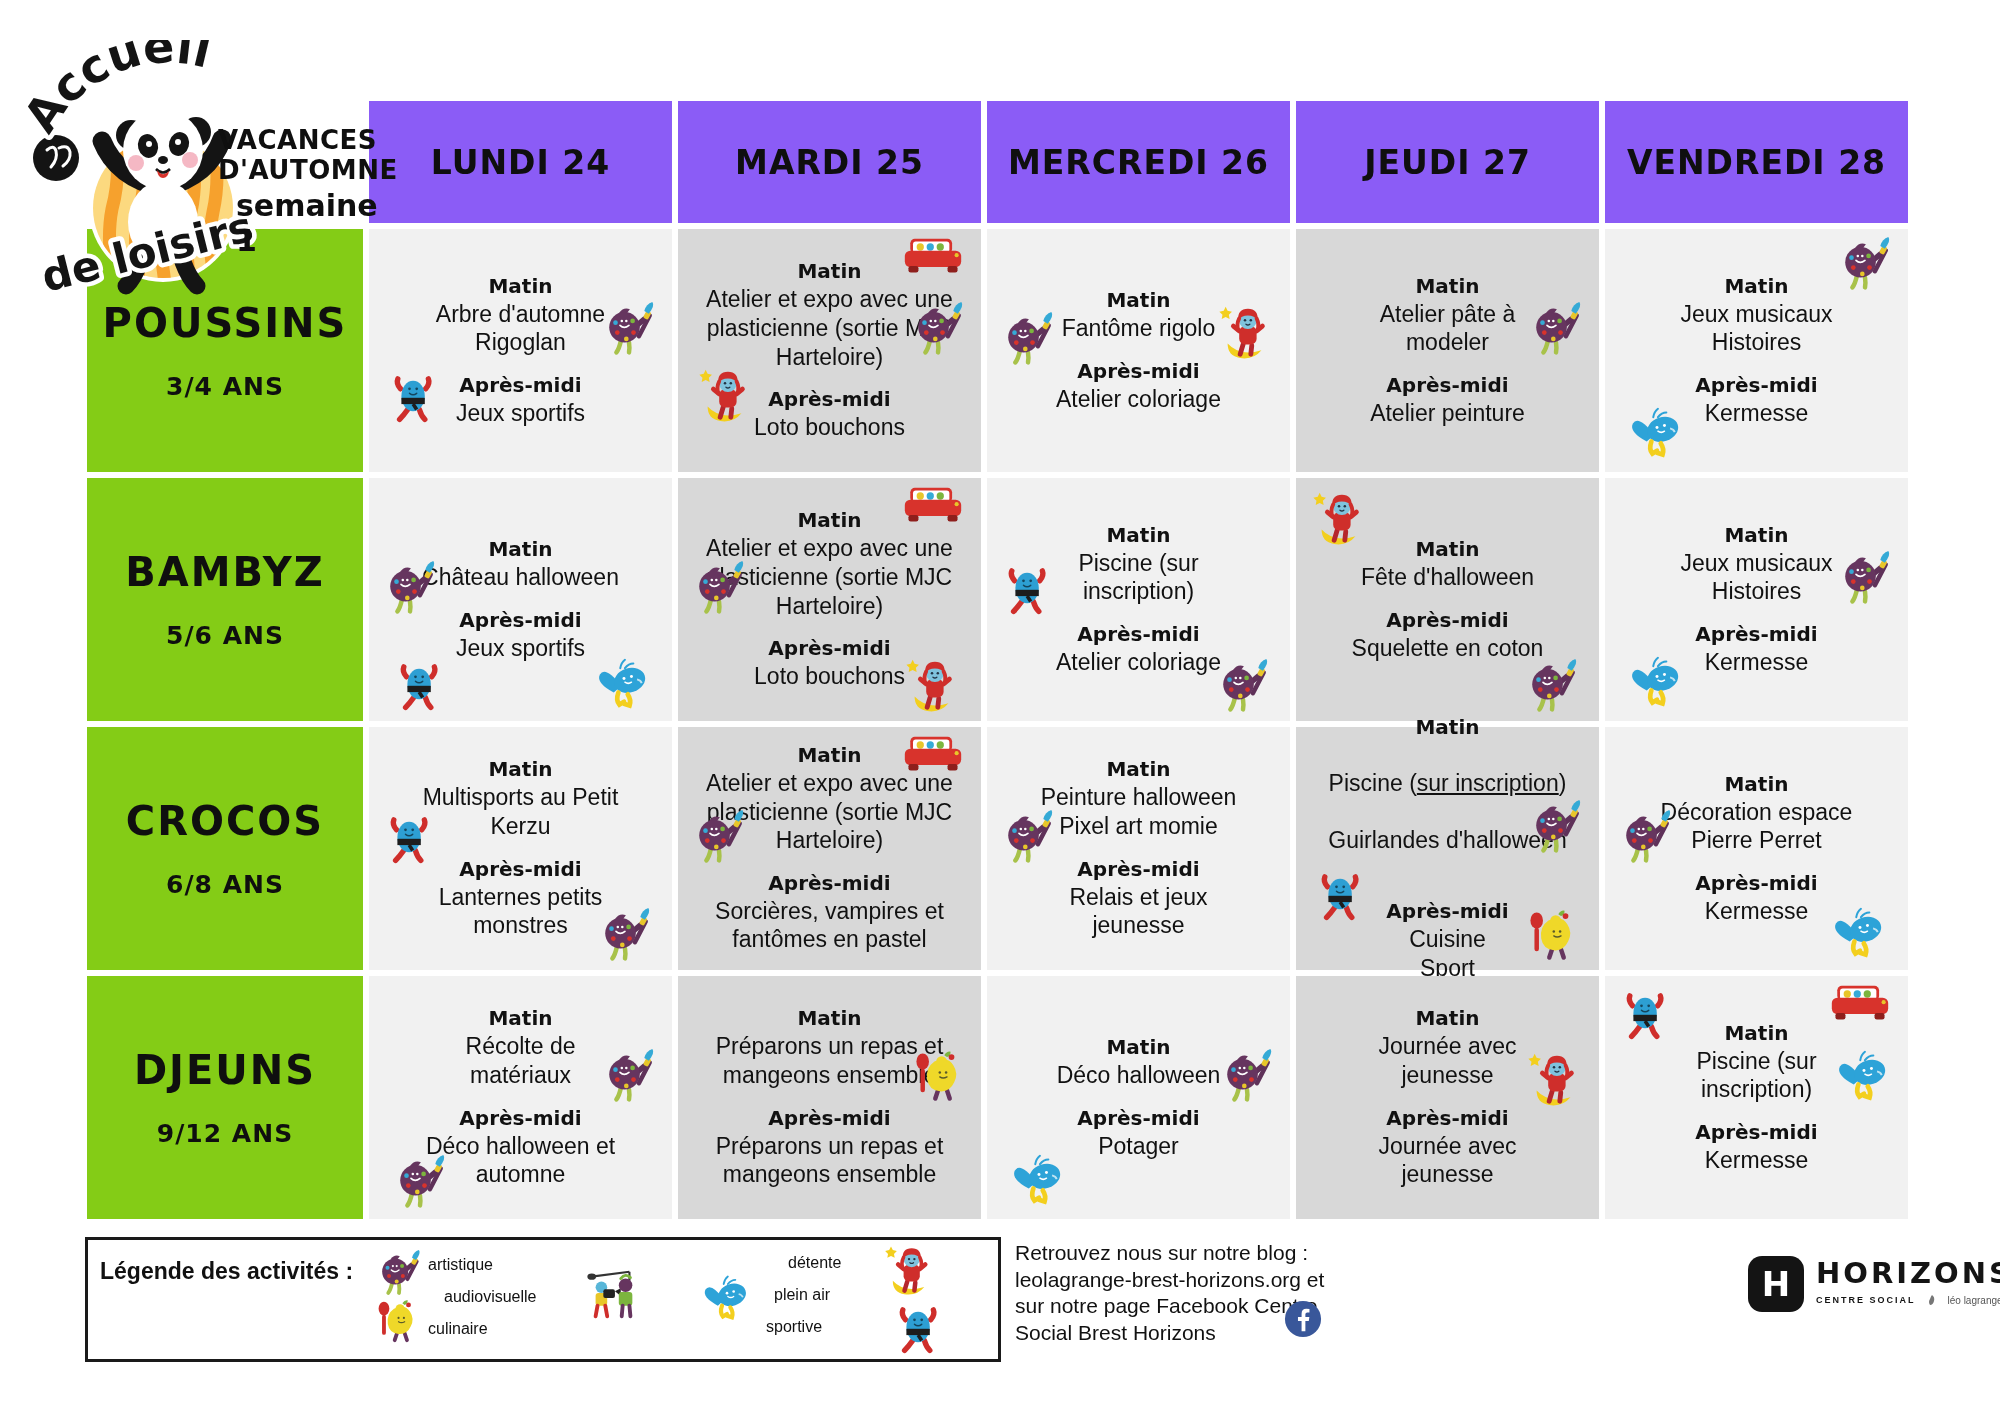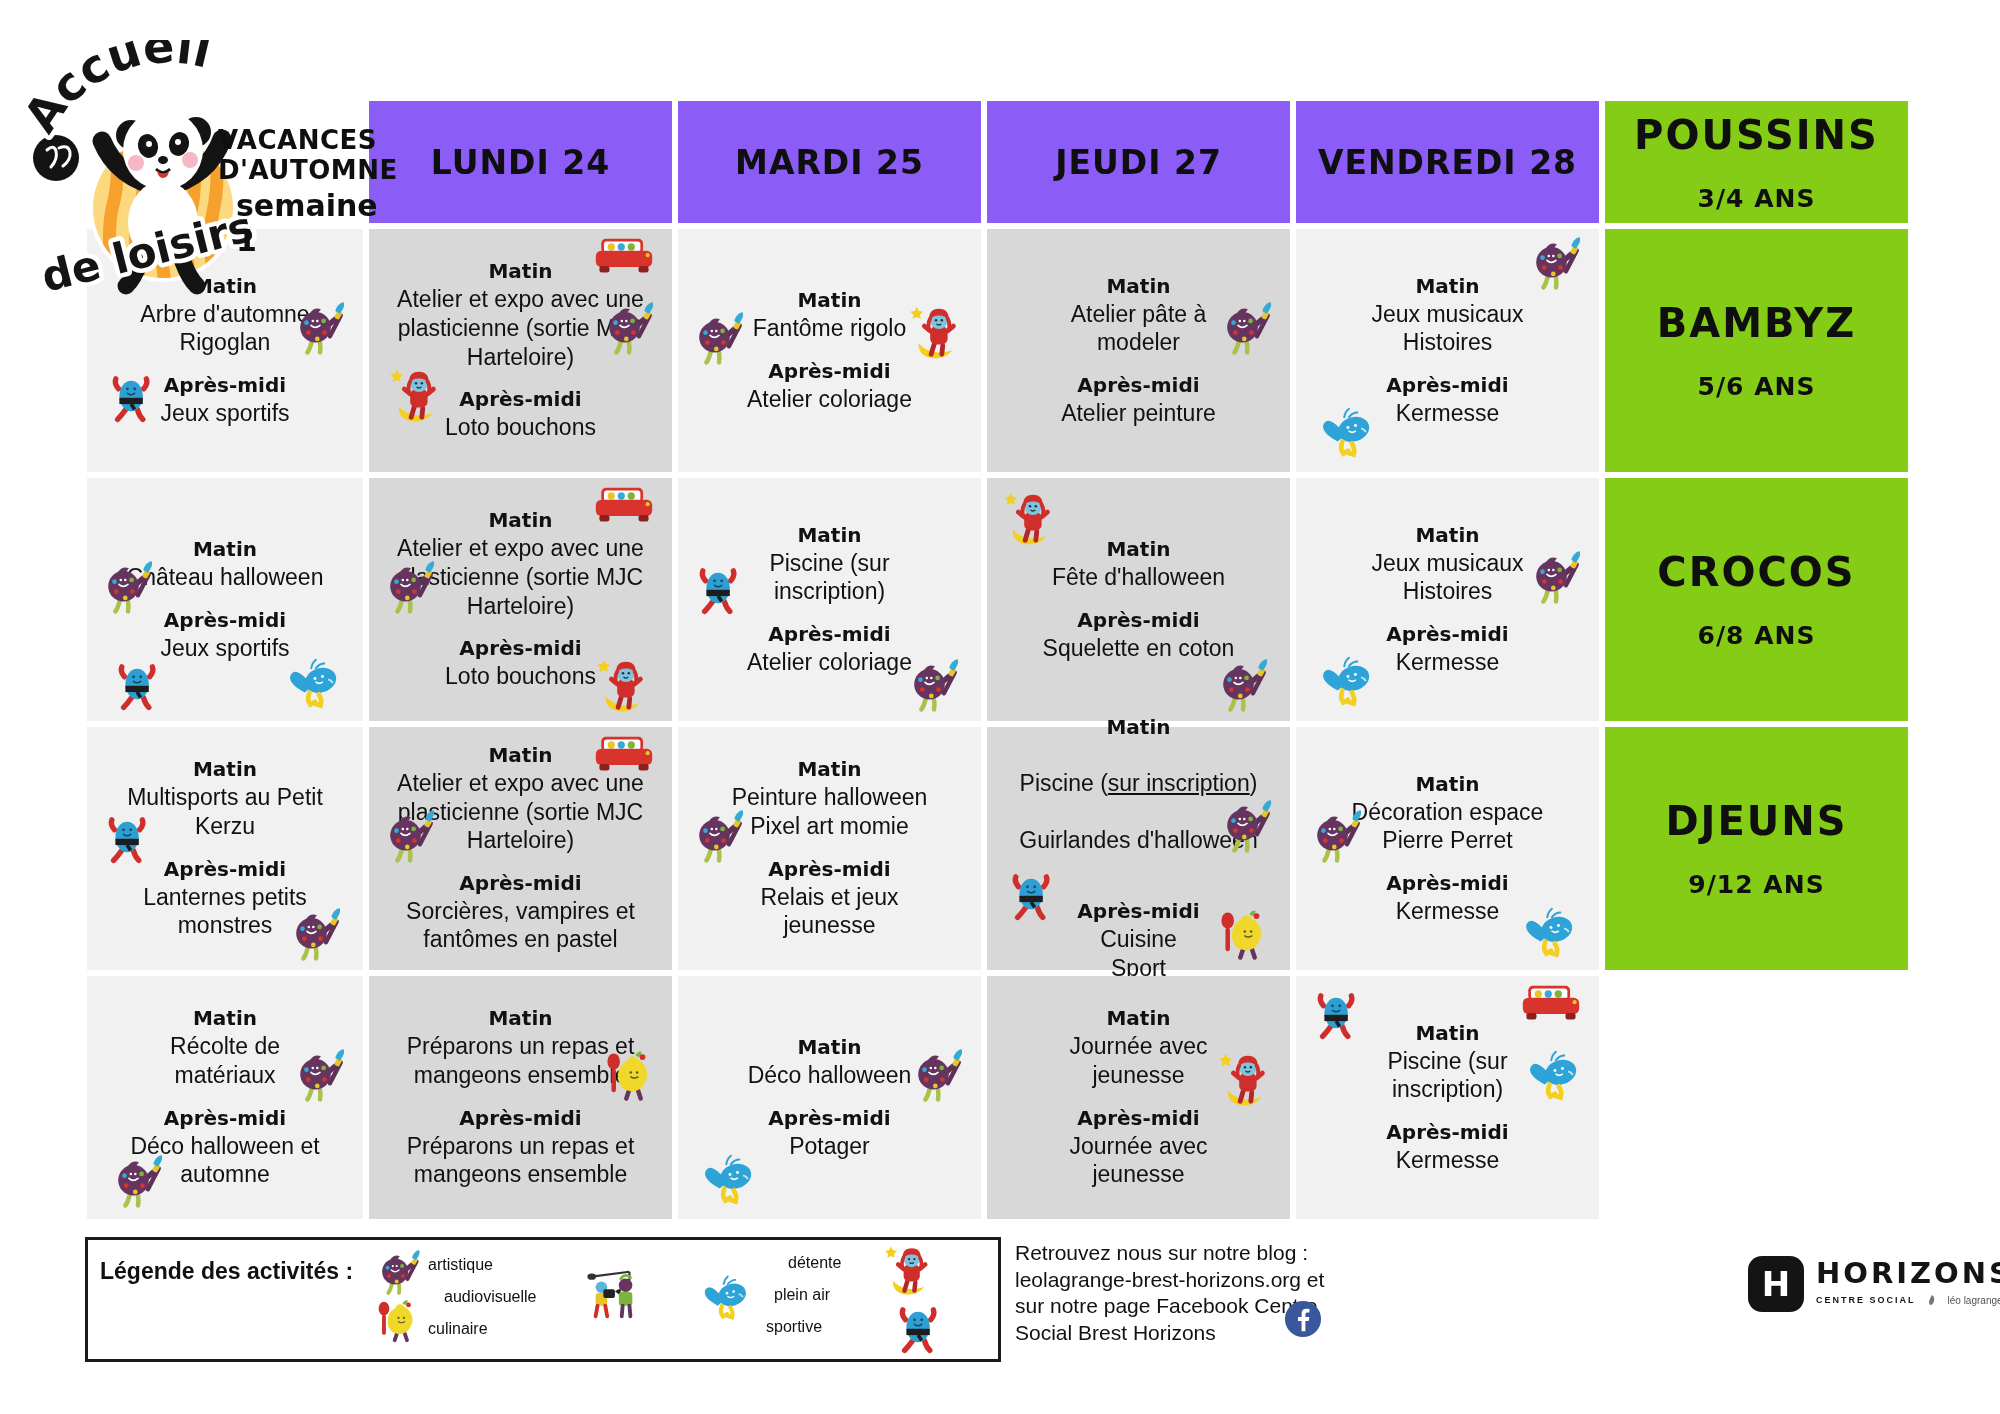--- a/index.html
+++ b/index.html
@@ -124,20 +124,21 @@
   <div class="period">
     <div class="p1">VACANCES</div>
     <div class="p2">D'AUTOMNE</div>
     <div class="p3">semaine 1</div>
   </div>
 
   <div class="grid">
     <div class="corner"></div>
     <div class="hcell">LUNDI 24</div>
     <div class="hcell">MARDI 25</div>
+    <div class="hcell">MERCREDI 26</div>
     <div class="hcell">JEUDI 27</div>
     <div class="hcell">VENDREDI 28</div>
 
     <div class="rlabel">
       <div class="gname">POUSSINS</div>
       <div class="gage">3/4 ANS</div>
     </div>
     <div class="cell">
       <div class="mlabel">Matin</div>
       <div class="act">Arbre d'automne

